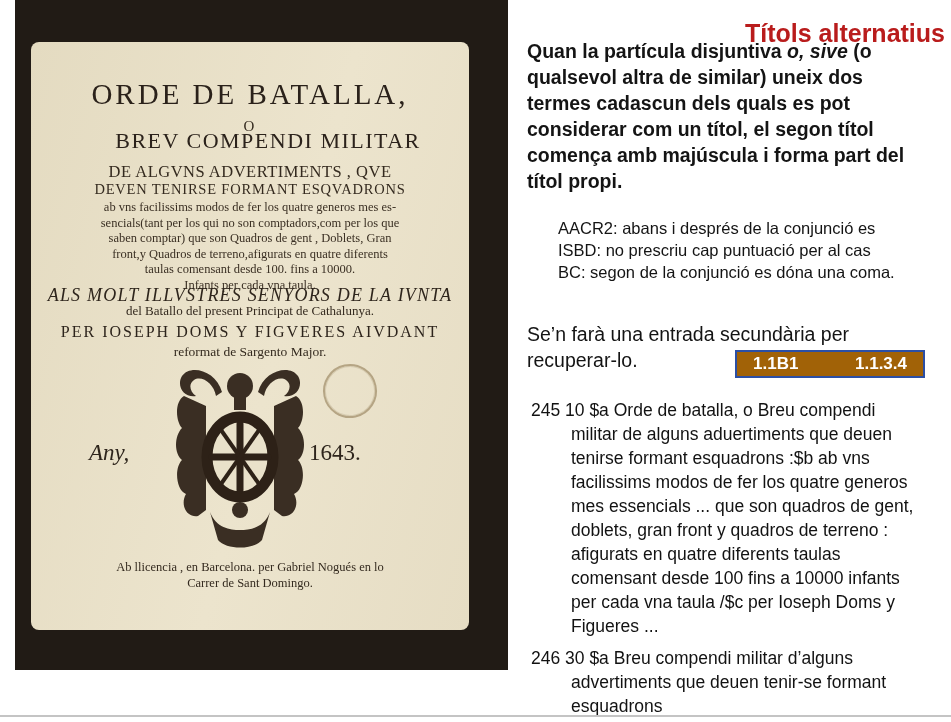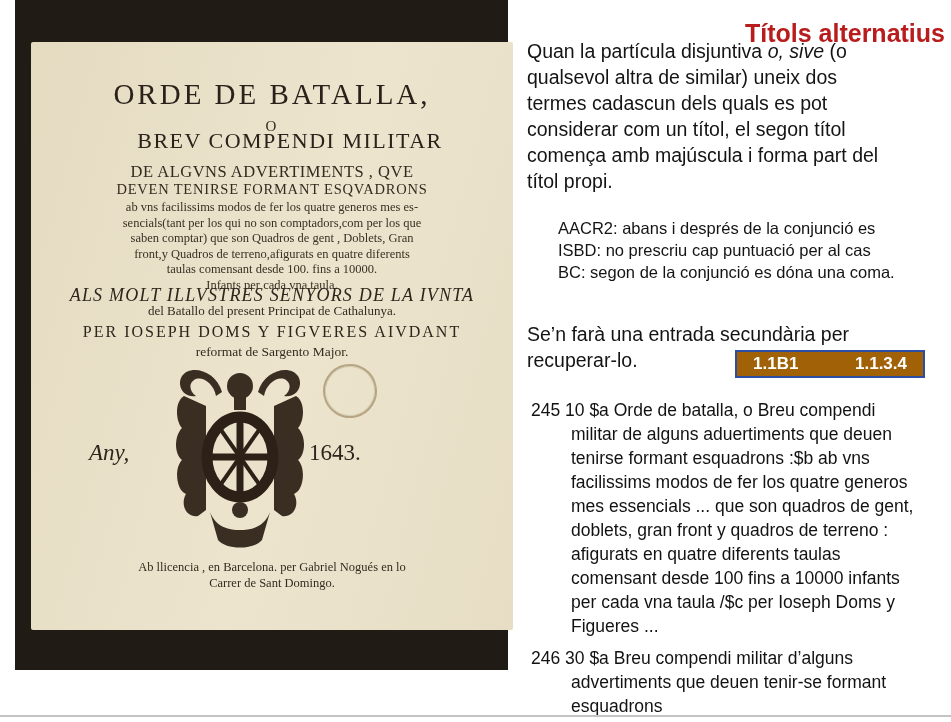--- a/index.html
+++ b/index.html
@@ -1,21 +1,21 @@
 <!DOCTYPE html>
 <html><head>
 <meta charset="utf-8">
 <style>
   html,body{margin:0;padding:0;background:#fff;}
   .slide{position:relative;width:951px;height:722px;background:#ffffff;overflow:hidden;
          font-family:"Liberation Sans",sans-serif;color:#141414;}
 
   
   .scan{position:absolute;left:15px;top:0;width:493px;height:670px;background:#211b15;}
-  .page{position:absolute;left:16px;top:42px;width:482px;height:588px;border-radius:2px;
+  .page{position:absolute;left:16px;top:42px;width:438px;height:588px;border-radius:8px;
         background:linear-gradient(105deg,#e4dbc1,#ece4cd 55%,#e6ddc4);
         font-family:"Liberation Serif",serif;color:#342a1f;}
   .page .line{position:absolute;left:0;right:0;text-align:center;white-space:nowrap;}
   .bk-t1{top:36px;font-size:29px;letter-spacing:3px;color:#2a211a;}
   .bk-t2{top:76px;font-size:15px;letter-spacing:2px;}
   .bk-t3{top:86px;font-size:22px;letter-spacing:1.5px;color:#2b221b;padding-left:36px;}
   .bk-t4{top:120px;font-size:16.5px;letter-spacing:.5px;}
   .bk-t5{top:139px;font-size:14.5px;letter-spacing:.8px;}
   .bk-para{position:absolute;left:0;right:0;top:158px;text-align:center;
            font-size:12.5px;line-height:15.5px;color:#3a2f23;}
@@ -31,21 +31,21 @@
   .emblem{position:absolute;left:139px;top:320px;width:140px;height:190px;}
   .stamp{position:absolute;left:292px;top:322px;width:50px;height:50px;border-radius:50%;
          border:2px solid rgba(128,104,62,.5);transform:rotate(-12deg);
          box-shadow:inset 0 0 0 1px rgba(128,104,62,.18);}
 
   
   .content{position:absolute;left:527px;top:0;width:420px;}
   .title{position:absolute;top:2px;right:2px;width:420px;text-align:right;white-space:nowrap;
          font-size:25px;font-weight:700;color:#b91c1c;}
   .intro{position:absolute;top:38px;left:0;font-size:19.5px;line-height:26px;}
-  .intro div{white-space:nowrap;}
+  .intro div{white-space:nowrap;font-weight:bold;}
   .rules{position:absolute;top:217px;left:31px;font-size:16.5px;line-height:22px;}
   .rules div{white-space:nowrap;}
   .rules .indent2{padding-left:20px;}
   .secondary{position:absolute;top:321px;left:0;font-size:19.5px;line-height:26px;}
   .secondary div{white-space:nowrap;}
   .badge-bar{position:absolute;left:735px;top:350px;width:190px;height:28px;background:#a16207;
              border:2px solid #2b4fa5;box-sizing:border-box;display:flex;align-items:center;
              justify-content:space-between;padding:0 16px;color:#ffffff;font-weight:700;font-size:17px;}
   .record{position:absolute;left:4px;font-size:17.5px;line-height:24px;color:#121212;}
   .record div{white-space:nowrap;}

